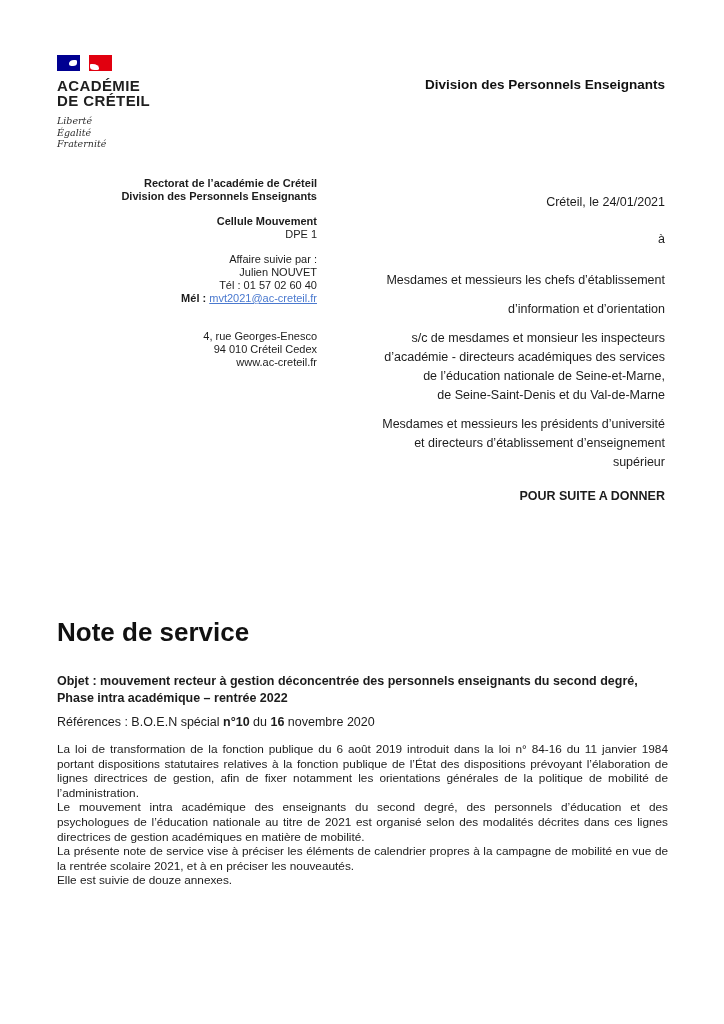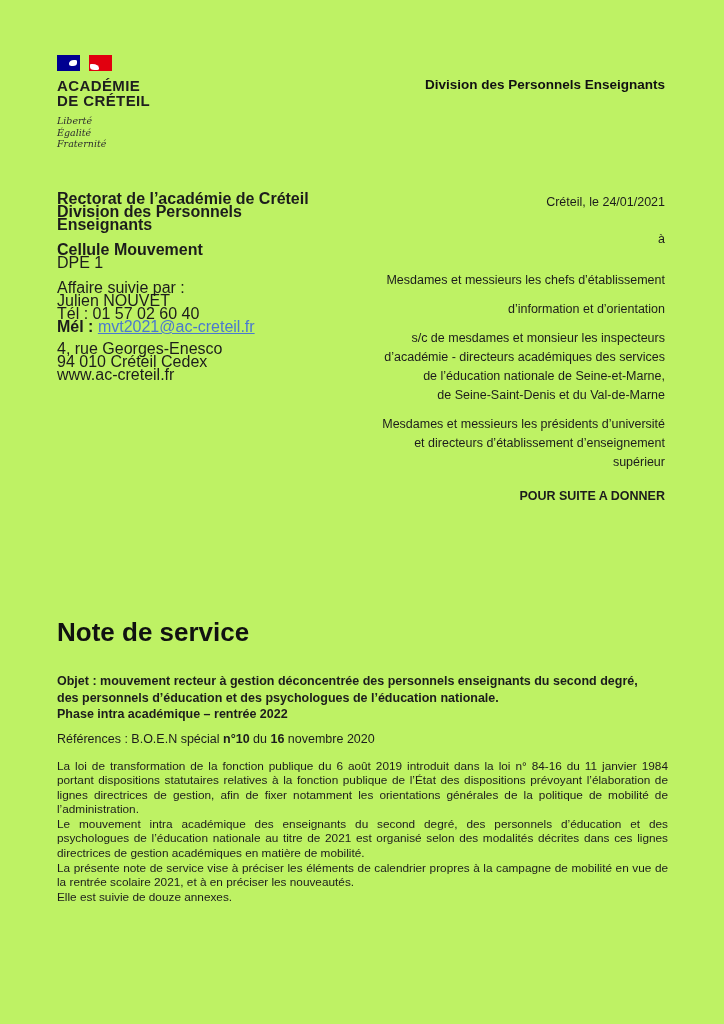--- a/index.html
+++ b/index.html
@@ -5,21 +5,21 @@
 <style>
   * { margin: 0; padding: 0; box-sizing: border-box; }
   html, body { background: #777; }
   body { font-family: "Liberation Sans", sans-serif; }
 
   .page {
     position: relative;
     width: 724px;
     height: 1024px;
     margin: 0 auto;
-    background: #bef264;
+    background: #ffffff;
     color: #1c1c1c;
     overflow: hidden;
   }
 
   
   .logo-block { position: absolute; left: 57px; top: 55px; }
   .flag { display: flex; gap: 9px; height: 16px; margin-bottom: 7px; }
   .flag-blue, .flag-red { position: relative; width: 23px; height: 16px; }
   .flag-blue { background: #000091; }
   .flag-red  { background: #e1000f; }
@@ -44,26 +44,26 @@
   }
 
   
   .division-title {
     position: absolute; right: 59px; top: 77px;
     font-weight: bold; font-size: 13.5px; color: #111;
   }
 
   
   .sender-block {
-    position: absolute; left: 57px; top: 192px; width: 260px;
-    font-size: 16px; line-height: 13px;
+    position: absolute; left: 57px; top: 177px; width: 260px;
+    font-size: 11px; line-height: 13px; text-align: right;
   }
   .sender-block .b { font-weight: bold; }
   .gap-sm { margin-top: 12px; }
-  .gap-xs { margin-top: 9px; }
+  .gap-xs { margin-top: 25px; }
   .email-link { color: #4a79cf; text-decoration: underline; }
 
   
   .recipient-block {
     position: absolute; right: 59px; top: 193px; width: 340px;
     text-align: right; font-size: 12.5px; line-height: 19px;
   }
   .rb-date { margin-bottom: 18px; }
   .rb-from { margin-bottom: 21px; }
   .rb-to   { margin-bottom: 22px; }
@@ -144,21 +144,20 @@
     </div>
 
     <div class="action-note">POUR SUITE A DONNER</div>
   </div>
 
   <div class="note-block">
     <div class="note-title">Note de service</div>
 
     <div class="subject">
       <span>Objet : mouvement recteur à gestion déconcentrée des personnels enseignants du second degré,</span>
-      <span>des personnels d’éducation et des psychologues de l’éducation nationale.</span>
       <span>Phase intra académique – rentrée 2022</span>
     </div>
 
     <div class="references">
       <span>Références : B.O.E.N spécial  </span><span class="b">n°10</span><span> du </span><span class="b">16</span><span> novembre 2020</span>
     </div>
 
     <div class="body-text">
       <p>La loi de transformation de la fonction publique du 6 août 2019 introduit dans la loi n° 84-16 du 11 janvier 1984 portant dispositions statutaires relatives à la fonction publique de l’État des dispositions prévoyant l’élaboration de lignes directrices de gestion, afin de fixer notamment les orientations générales de la politique de mobilité de l’administration.</p>
       <p>Le mouvement intra académique des enseignants du second degré, des personnels d’éducation et des psychologues de l’éducation nationale au titre de 2021 est organisé selon des modalités décrites dans ces lignes directrices de gestion académiques en matière de mobilité.</p>

